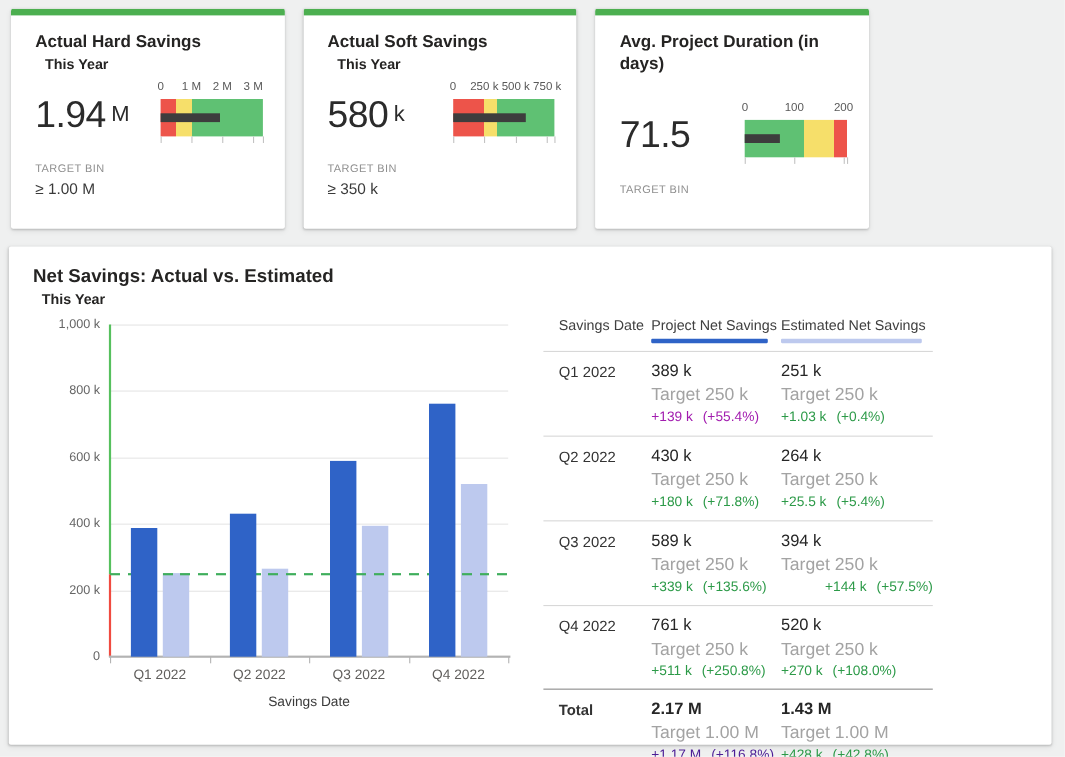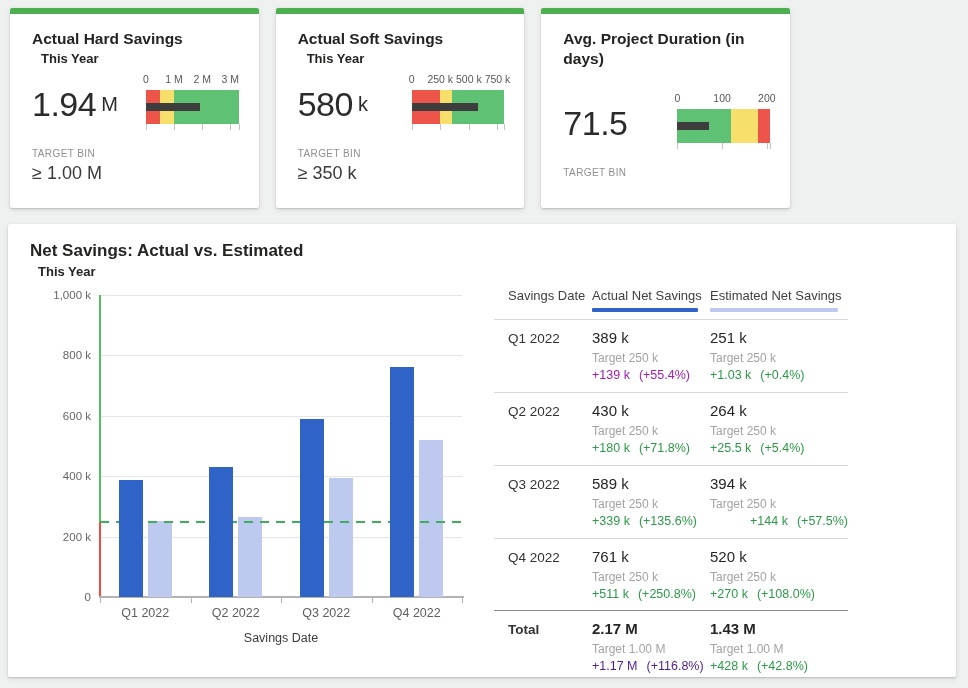--- a/index.html
+++ b/index.html
@@ -27,21 +27,21 @@
   .kpi-sub { padding:2px 0 0 9px; font-size:13px; font-weight:bold; color:#252423; min-height:17px; line-height:16px; }
   .kpi-mid { display:flex; margin-top:6px; height:62px; }
   .kpi-value { flex:none; min-width:96px; margin-right:18px; display:flex; align-items:center; font-size:34px; color:#2b2b2b; letter-spacing:-0.5px; }
   .kpi-value .unit { font-size:20px; margin-left:5px; letter-spacing:0; }
   .bullet { flex:1; position:relative; height:62px; }
   .b-label { position:absolute; top:0; transform:translateX(-50%); font-size:10.5px; color:#595959; white-space:nowrap; }
   .b-band { position:absolute; left:0; right:0; top:17px; height:34px; }
   .b-measure { position:absolute; left:0; top:30px; height:8px; background:#3d3d3d; }
   .b-tick { position:absolute; top:51px; width:1px; height:6px; background:#c3c3c3; }
   .kpi-target-label { margin-top:13px; font-size:10px; color:#8f8f8f; letter-spacing:.4px; }
-  .kpi-target-value { margin-top:4px; font-size:18px; color:#3a3a3a; }
+  .kpi-target-value { margin-top:4px; font-size:14px; color:#3a3a3a; }
 
   
   .main-card {
     position:absolute; top:224px; left:8px; width:948px; height:453px;
     background:#fff; border-radius:2px;
     box-shadow:0 1px 2px rgba(0,0,0,.18), 0 2px 6px rgba(0,0,0,.08);
   }
   .main-title { padding:17px 0 0 22px; font-size:17px; font-weight:bold; color:#252423; }
   .main-sub { padding:3px 0 0 30px; font-size:13px; font-weight:bold; color:#252423; }
 
@@ -67,21 +67,21 @@
   .t-head { padding-bottom:7px; border-bottom:1px solid #d8d8d8; align-items:end; }
   .t-head .hc { font-size:13px; color:#404040; }
   .hc .col-underline { height:4px; margin-top:5px; border-radius:1px; }
   .hc.first { padding-left:14px; padding-bottom:9px; }
   .t-row { padding:9px 0 10px; border-bottom:1px solid #d8d8d8; }
   .t-row.last { border-bottom:none; }
   .t-row.total { border-top:1px solid #8b8b8b; border-bottom:none; margin-top:-1px; }
   .r-label { font-size:13.5px; color:#333; padding-left:14px; padding-top:2px; }
   .total .r-label, .total .cell-value { font-weight:bold; }
   .cell-value { font-size:15px; color:#262626; }
-  .cell-target { font-size:12px; color:#a3a3a3; margin-top:5px; }
+  .cell-target { font-size:16px; color:#a3a3a3; margin-top:5px; }
   .cell-delta { font-size:12.5px; margin-top:3px; }
   .cell-delta .pct { margin-left:9px; }
 </style>
 </head>
 <body>
 
 <div class="stage">
 
   <div class="top-row">
 
@@ -220,21 +220,21 @@
           <div>Q3 2022</div>
           <div>Q4 2022</div>
         </div>
         <div class="xaxis-title">Savings Date</div>
       </div>
 
     <div class="nettable" id="nettable">
       <div class="t-grid t-head">
         <div class="hc first">Savings Date</div>
         <div class="hc">
-          <span>Actual Net Savings</span>
+          <span>Project Net Savings</span>
           <div class="col-underline" style="margin-right: 12px; background: rgb(47, 99, 199);"></div>
         </div>
         <div class="hc">
           <span>Estimated Net Savings</span>
           <div class="col-underline" style="margin-right: 10px; background: rgb(189, 201, 238);"></div>
         </div>
       </div>
       <div id="table-rows">
           <div class="t-grid t-row">
             <div class="r-label">Q1 2022</div>

